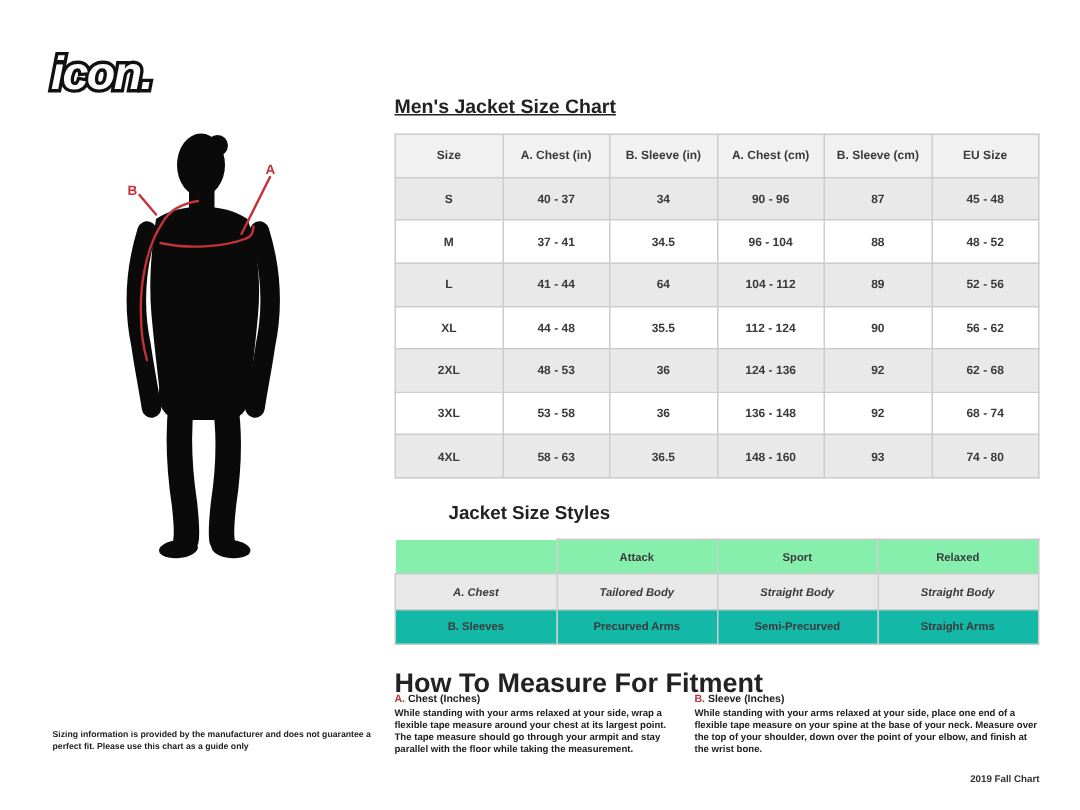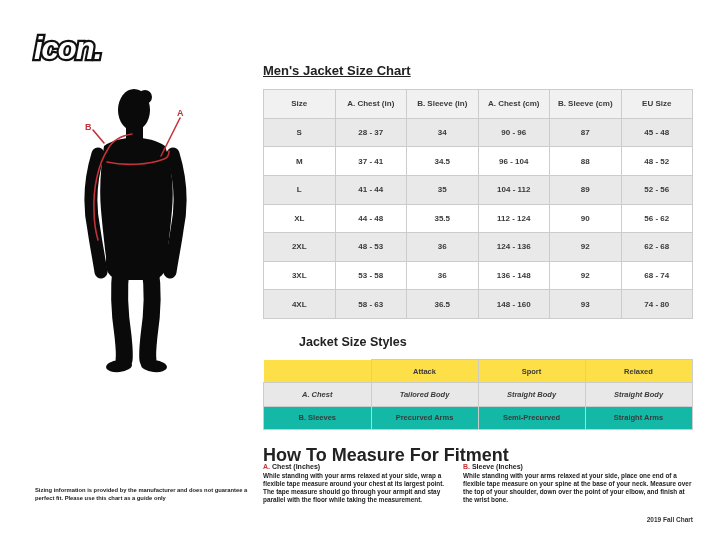--- a/index.html
+++ b/index.html
@@ -25,21 +25,21 @@
   }
   #size-table tr.hrow td{background:#f1f1f1;margin-left:45px;}
   #size-table tr.alt td{background:#e9e9e9;}
 
   
   #styles-table{left:263px;top:359px;width:425px;height:71px;border-collapse:collapse;table-layout:fixed;}
   #styles-table td{
     border:1px solid #cccccc;text-align:center;vertical-align:middle;
     font-size:7.5px;font-weight:700;color:#3a3a3a;background:#14b8a6;padding:0;
   }
-  #styles-table tr.shead td{background:#fde047;}
+  #styles-table tr.shead td{background:#86efac;}
   #styles-table tr.alt td{background:#e8e8e8;font-style:italic;}
   #styles-table td.blank{border:none;background:#ffffff;}
 
   
   #measure{left:263px;top:463px;width:430px;display:flex;justify-content:space-between;}
   .mcol-a{width:183px;}
   .mcol-b{width:230px;}
   .mlabel{font-size:7px;font-weight:700;color:#1c1c1c;margin-bottom:2px;}
   .mprefix{color:#c23237;}
   .mtext{font-size:6.4px;line-height:8px;font-weight:700;color:#1c1c1c;}
@@ -88,38 +88,38 @@
       <tr class="hrow">
     <td>Size</td>
     <td>A. Chest (in)</td>
     <td>B. Sleeve (in)</td>
     <td>A. Chest (cm)</td>
     <td>B. Sleeve (cm)</td>
     <td>EU Size</td>
   </tr>
   <tr class="alt">
     <td>S</td>
-    <td>28 - 37</td>
+    <td>40 - 37</td>
     <td>34</td>
     <td>90 - 96</td>
     <td>87</td>
     <td>45 - 48</td>
   </tr>
   <tr>
     <td>M</td>
     <td>37 - 41</td>
     <td>34.5</td>
     <td>96 - 104</td>
     <td>88</td>
     <td>48 - 52</td>
   </tr>
   <tr class="alt">
     <td>L</td>
     <td>41 - 44</td>
-    <td>35</td>
+    <td>64</td>
     <td>104 - 112</td>
     <td>89</td>
     <td>52 - 56</td>
   </tr>
   <tr>
     <td>XL</td>
     <td>44 - 48</td>
     <td>35.5</td>
     <td>112 - 124</td>
     <td>90</td>

